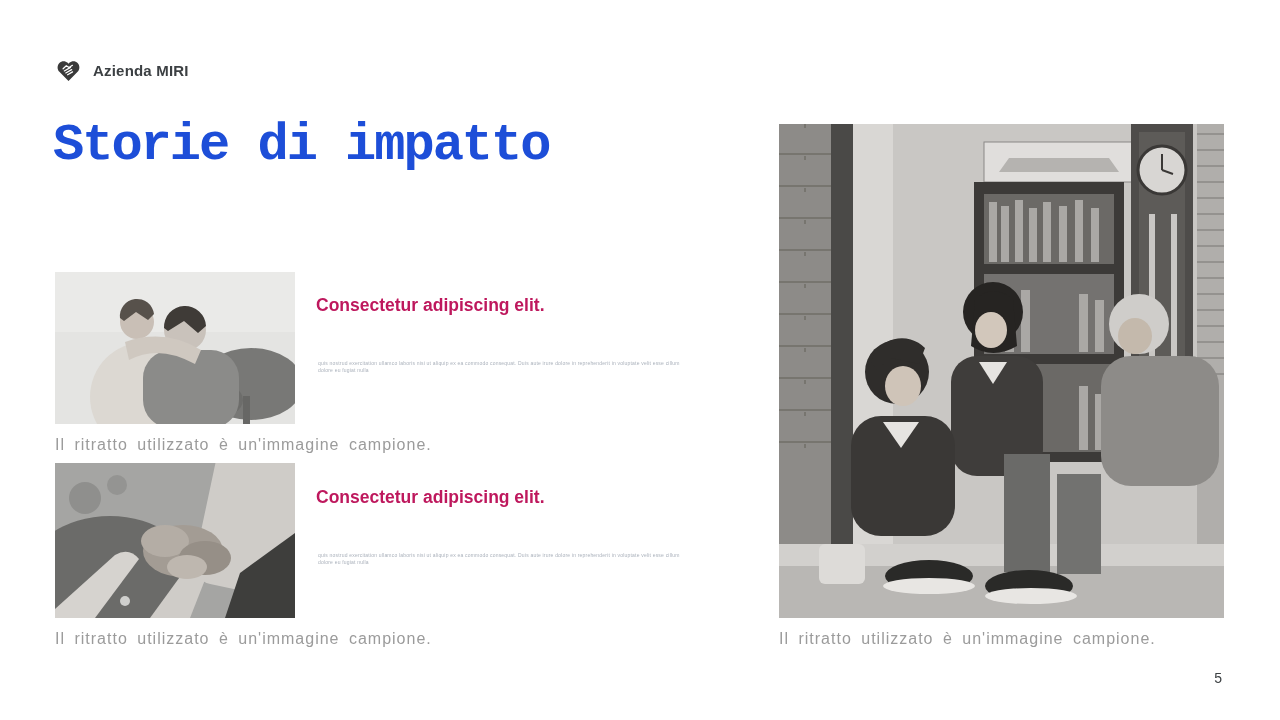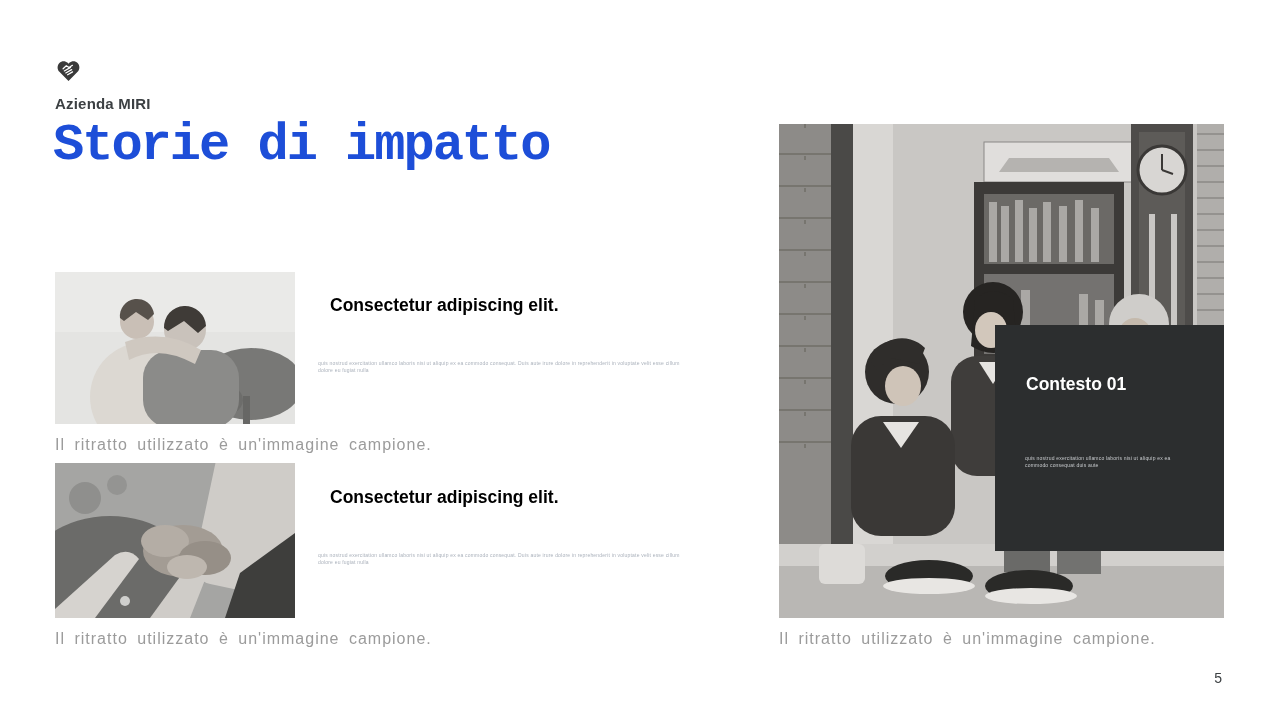--- a/index.html
+++ b/index.html
@@ -6,21 +6,21 @@
   html, body { width: 1280px; height: 720px; }
   body {
     position: relative;
     width: 1280px; height: 720px;
     background: #ffffff;
     font-family: "Liberation Sans", sans-serif;
     overflow: hidden;
   }
 
   
-  .logo { position: absolute; left: 55px; top: 57px; display: flex; gap: 11px; flex-direction: column; }
+  .logo { position: absolute; left: 55px; top: 57px; display: flex; align-items: center; gap: 11px; }
   .logo-icon { width: 27px; height: 27px; }
   .logo-text { font-size: 15px; font-weight: bold; color: #3c4043; letter-spacing: 0.2px; }
 
   
   .slide-title {
     position: absolute; left: 53px; top: 116px;
     font-family: Liberation Mono, monospace;
     font-weight: 700; font-size: 52px; letter-spacing: -2px;
     color: #1d4ed8;
   }
@@ -36,22 +36,22 @@
   .caption {
     position: absolute; left: 55px;
     font-size: 16px; color: #9b9b9b;
     letter-spacing: 1px; word-spacing: 4px;
   }
   .caption-1 { top: 436px; }
   .caption-2 { top: 630px; }
   .caption-3 { left: 779px; top: 630px; }
 
   .story-heading {
-    position: absolute; left: 330px; width: 380px;
-    font-size: 17.5px; font-weight: bold; color: #000000;
+    position: absolute; left: 316px; width: 380px;
+    font-size: 17.5px; font-weight: bold; color: #be185d;
   }
   .story-heading-1 { top: 295px; }
   .story-heading-2 { top: 487px; }
 
   .story-body {
     position: absolute; left: 318px; width: 368px;
     font-size: 5px; color: #aab1bb; letter-spacing: 0.2px; line-height: 7px;
   }
   .story-body-1 { top: 360px; }
   .story-body-2 { top: 552px; }
@@ -243,20 +243,16 @@
     <rect x="225" y="330" width="46" height="118" fill="#6a6a68"></rect>
     <rect x="278" y="350" width="44" height="100" fill="#727270"></rect>
     <ellipse cx="150" cy="452" rx="44" ry="16" fill="#2a2a28"></ellipse>
     <ellipse cx="150" cy="462" rx="46" ry="8" fill="#e8e6e3"></ellipse>
     <ellipse cx="250" cy="462" rx="44" ry="16" fill="#2a2a28"></ellipse>
     <ellipse cx="252" cy="472" rx="46" ry="8" fill="#e8e6e3"></ellipse>
 
     <rect x="40" y="420" width="46" height="40" rx="6" fill="#dddbd8"></rect>
   </svg>
 
-  <div class="context-card">
-    <div class="context-card-title">Contesto 01</div>
-    <div class="context-card-body">quis nostrud exercitation ullamco laboris nisi ut aliquip ex ea commodo consequat duis aute</div>
-  </div>
 </div>
 <div class="caption caption-3">Il ritratto utilizzato è un'immagine campione.</div>
 
 <div class="page-number">5</div>
 
 </body></html>

